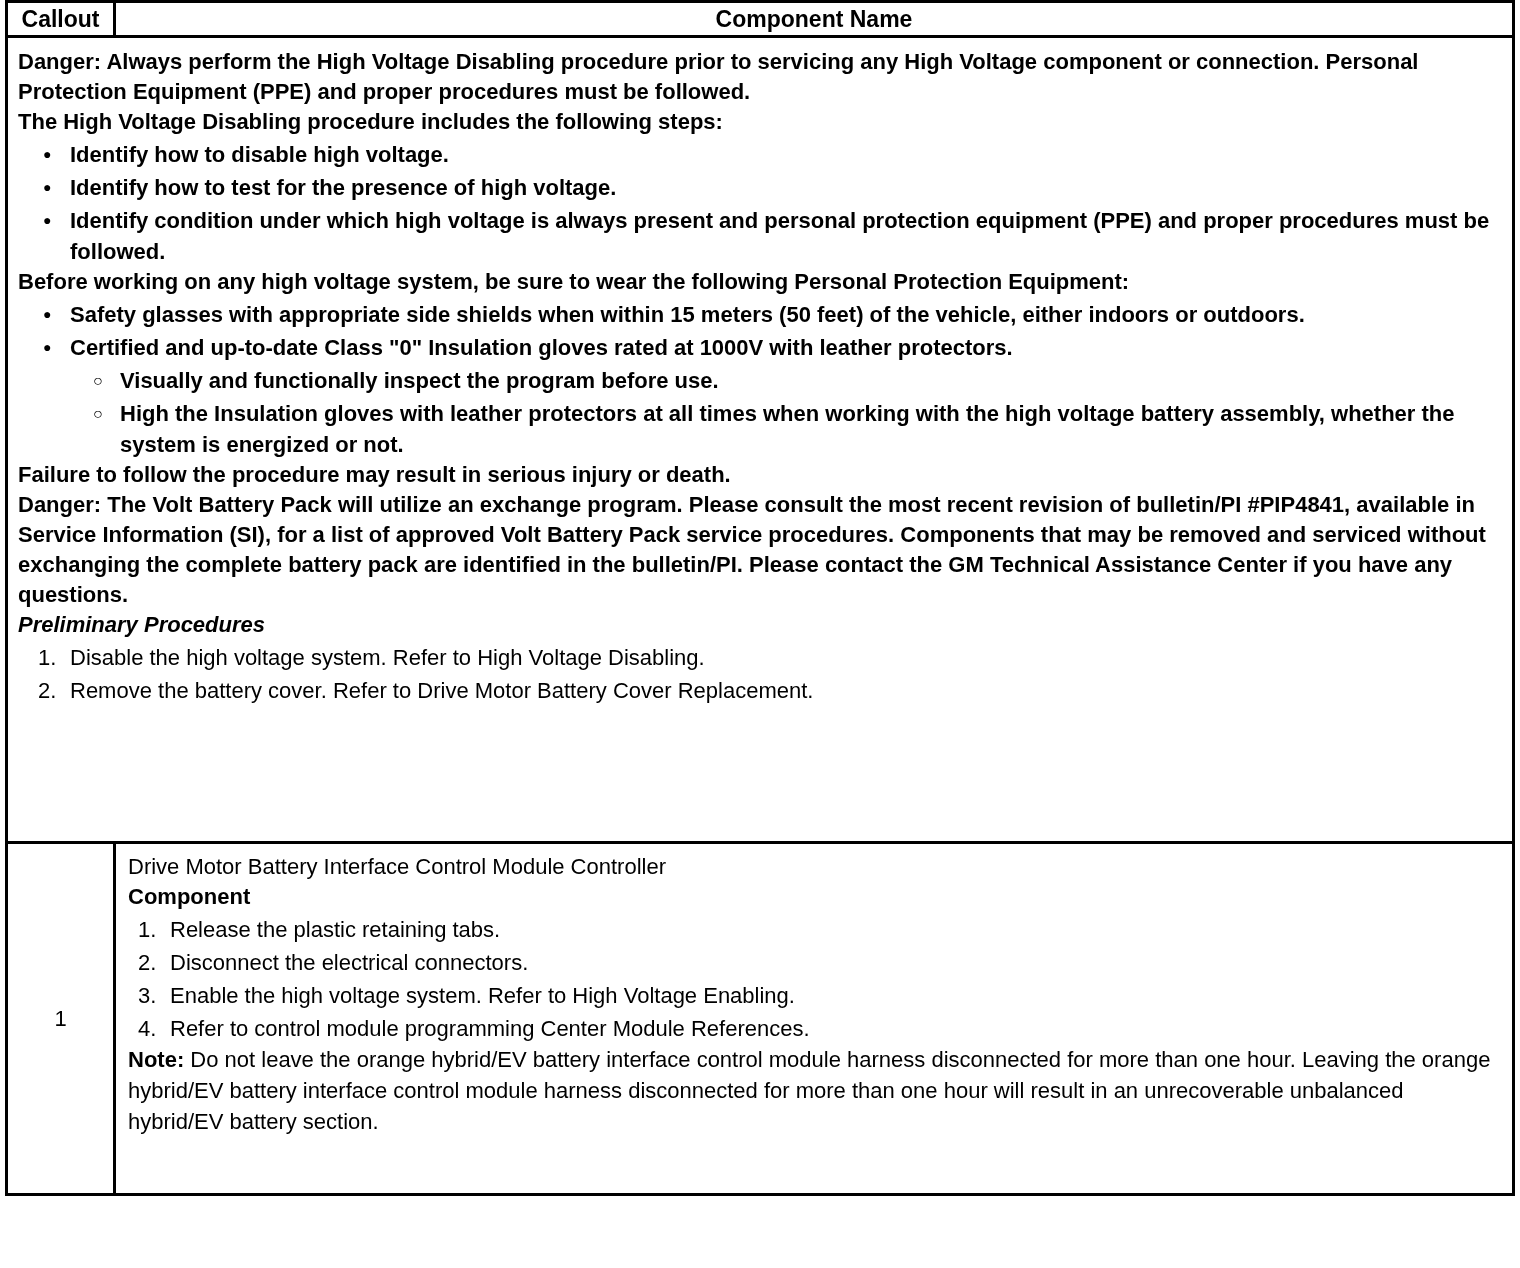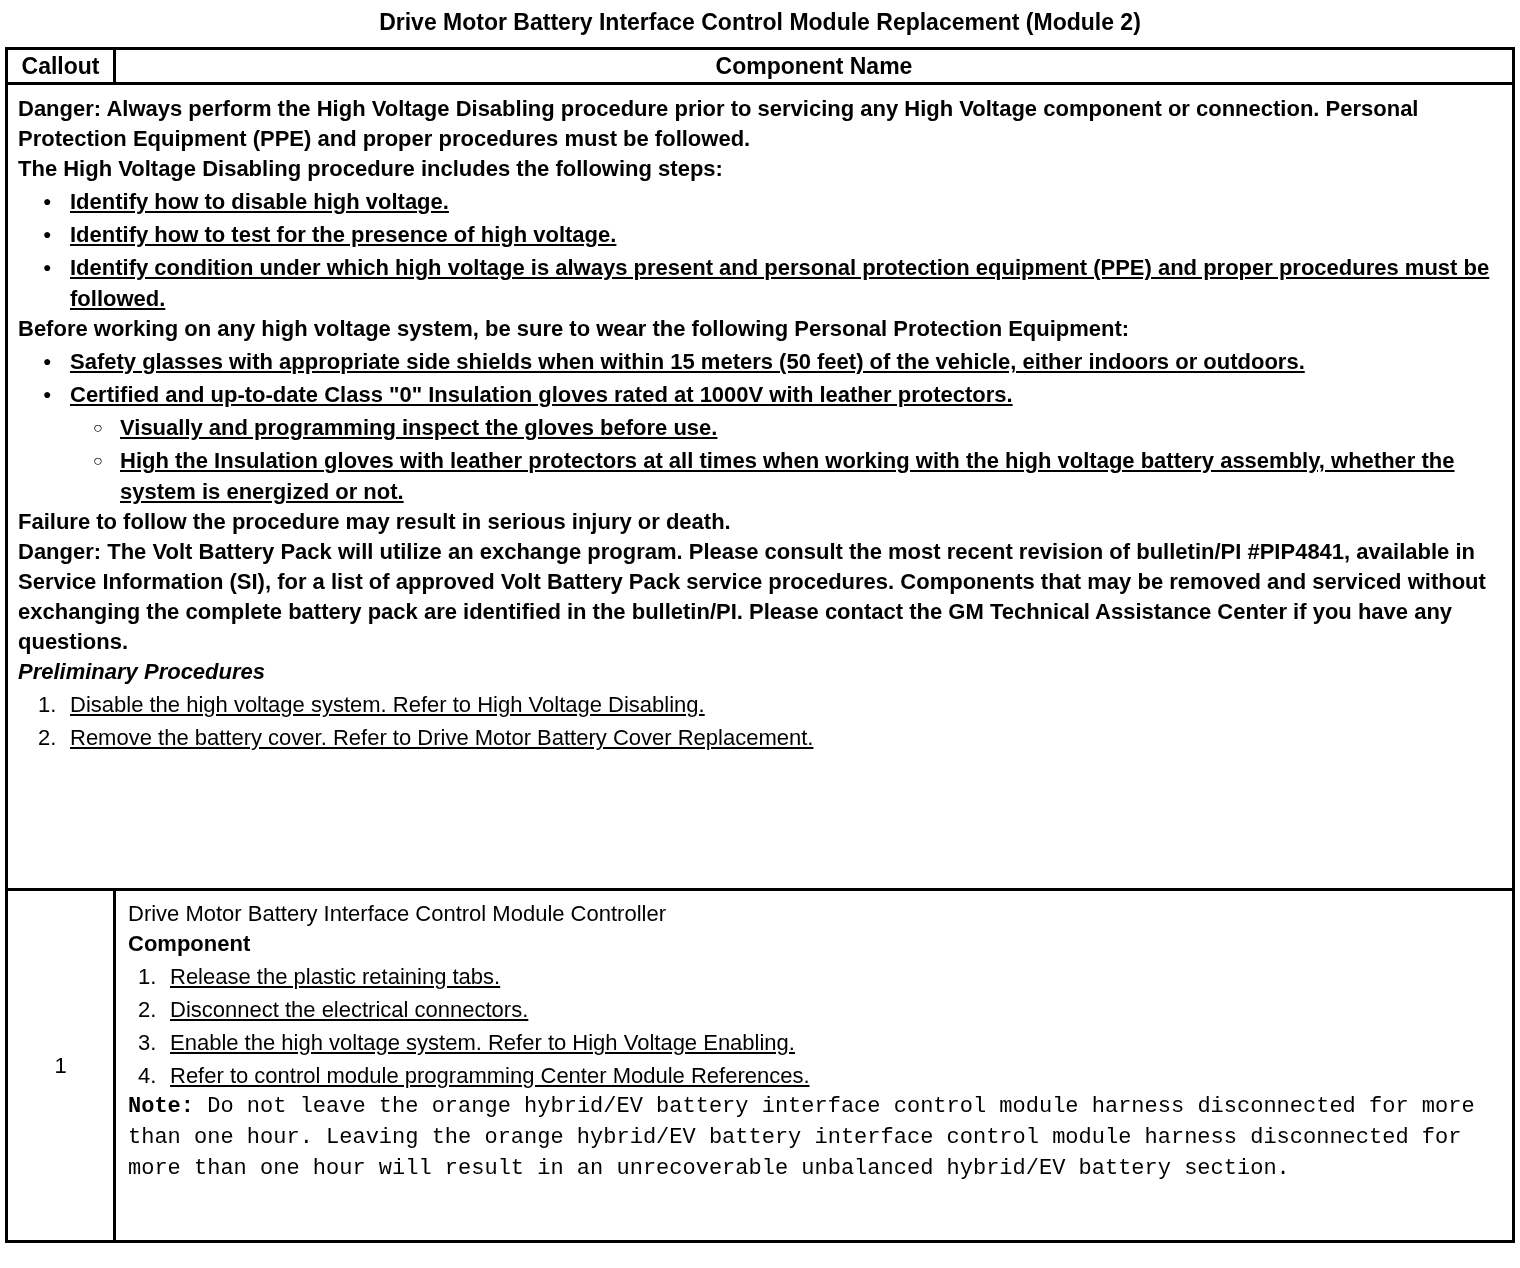--- a/index.html
+++ b/index.html
@@ -61,51 +61,50 @@
     padding: 8px 10px 8px 12px;
     font-size: 22px;
     margin-left: 35px;
   }
   p.line {
     margin: 0;
     line-height: 30px;
   }
   .b { font-weight: bold; }
   .gap { margin-top: 24px; }
-  .gap-sm { margin-top: 20px; font-family: Liberation Mono, monospace; }
+  .gap-sm { margin-top: 20px; }
   
   .list { margin: 0; }
   .li {
     display: flex;
     line-height: 31px;
     margin-top: 2px;
   }
   .li .mk {
     flex: 0 0 27px;
   }
   .mk-dot { font-size: 14px; }
   .mk-circ { font-size: 16px; }
   .li .num {
     flex: 0 0 32px;
   }
-  .li .txt { flex: 1 1 auto; text-decoration: underline; }
+  .li .txt { flex: 1 1 auto; }
   .indent-bullets { margin-left: 25px; }
   .indent-subbullets { margin-left: 75px; }
   .indent-prelim { margin-left: 20px; }
   .indent-proc-steps { margin-left: 10px; }
   .proc-num { flex: 0 0 37px; }
   .heading-indent { margin-left: 52px; font-style: italic; }
   .heading-indent-proc { margin-left: 43px; }
 </style>
 </head>
 <body>
 
 <div class="page">
 
-  <div class="page-title">Drive Motor Battery Interface Control Module Replacement (Module 2)</div>
 
   <table class="doc-table">
     <tbody>
         <tr>
       <th class="callout-col">Callout</th>
       <th>Component Name</th>
     </tr>
 
     <tr>
       <td class="warning-cell" colspan="2">
@@ -137,21 +136,21 @@
           </div>
           <div class="li">
             <span class="mk mk-dot">●</span>
             <span class="txt">Certified and up-to-date Class "0" Insulation gloves rated at 1000V with leather protectors.</span>
           </div>
         </div>
 
         <div class="list indent-subbullets b">
           <div class="li">
             <span class="mk mk-circ">○</span>
-            <span class="txt">Visually and programming inspect the gloves before use.</span>
+            <span class="txt">Visually and functionally inspect the program before use.</span>
           </div>
           <div class="li">
             <span class="mk mk-circ">○</span>
             <span class="txt">High the Insulation gloves with leather protectors at all times when working with the high voltage battery assembly, whether the system is energized or not.</span>
           </div>
         </div>
 
         <p class="line b gap">Failure to follow the procedure may result in serious injury or death.</p>
         <p class="line b">Danger: The Volt Battery Pack will utilize an exchange program. Please consult the most recent revision of bulletin/PI #PIP4841, available in Service Information (SI), for a list of approved Volt Battery Pack service procedures. Components that may be removed and serviced without exchanging the complete battery pack are identified in the bulletin/PI. Please contact the GM Technical Assistance Center if you have any questions.</p>
 

